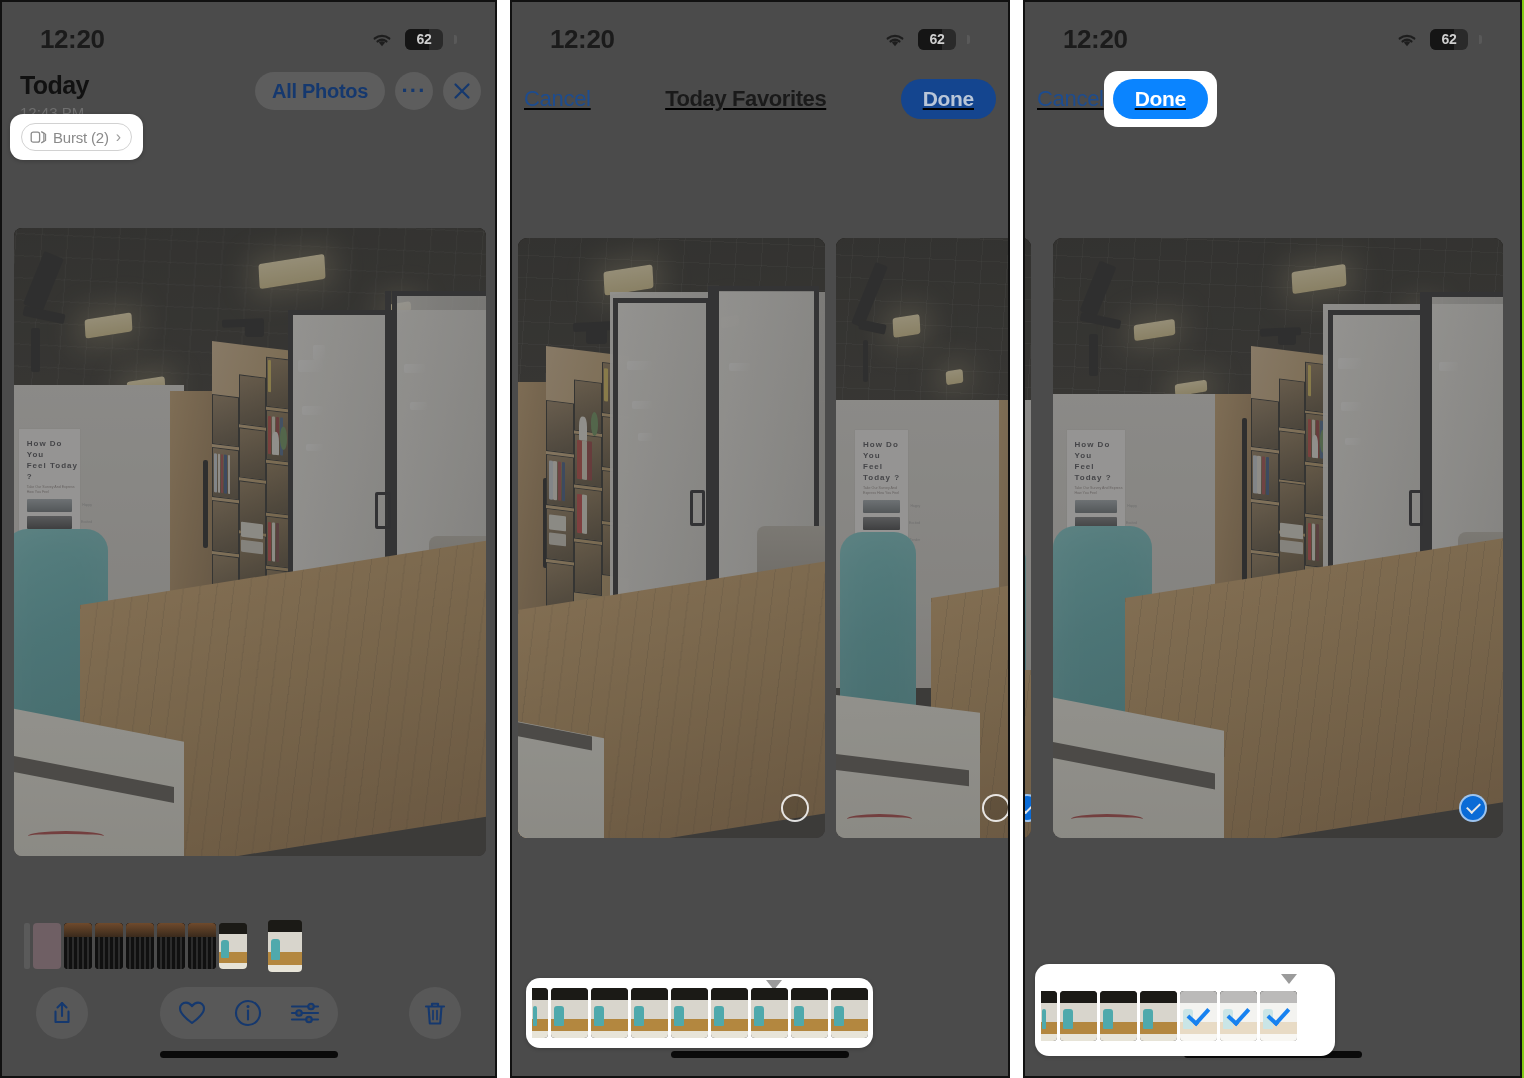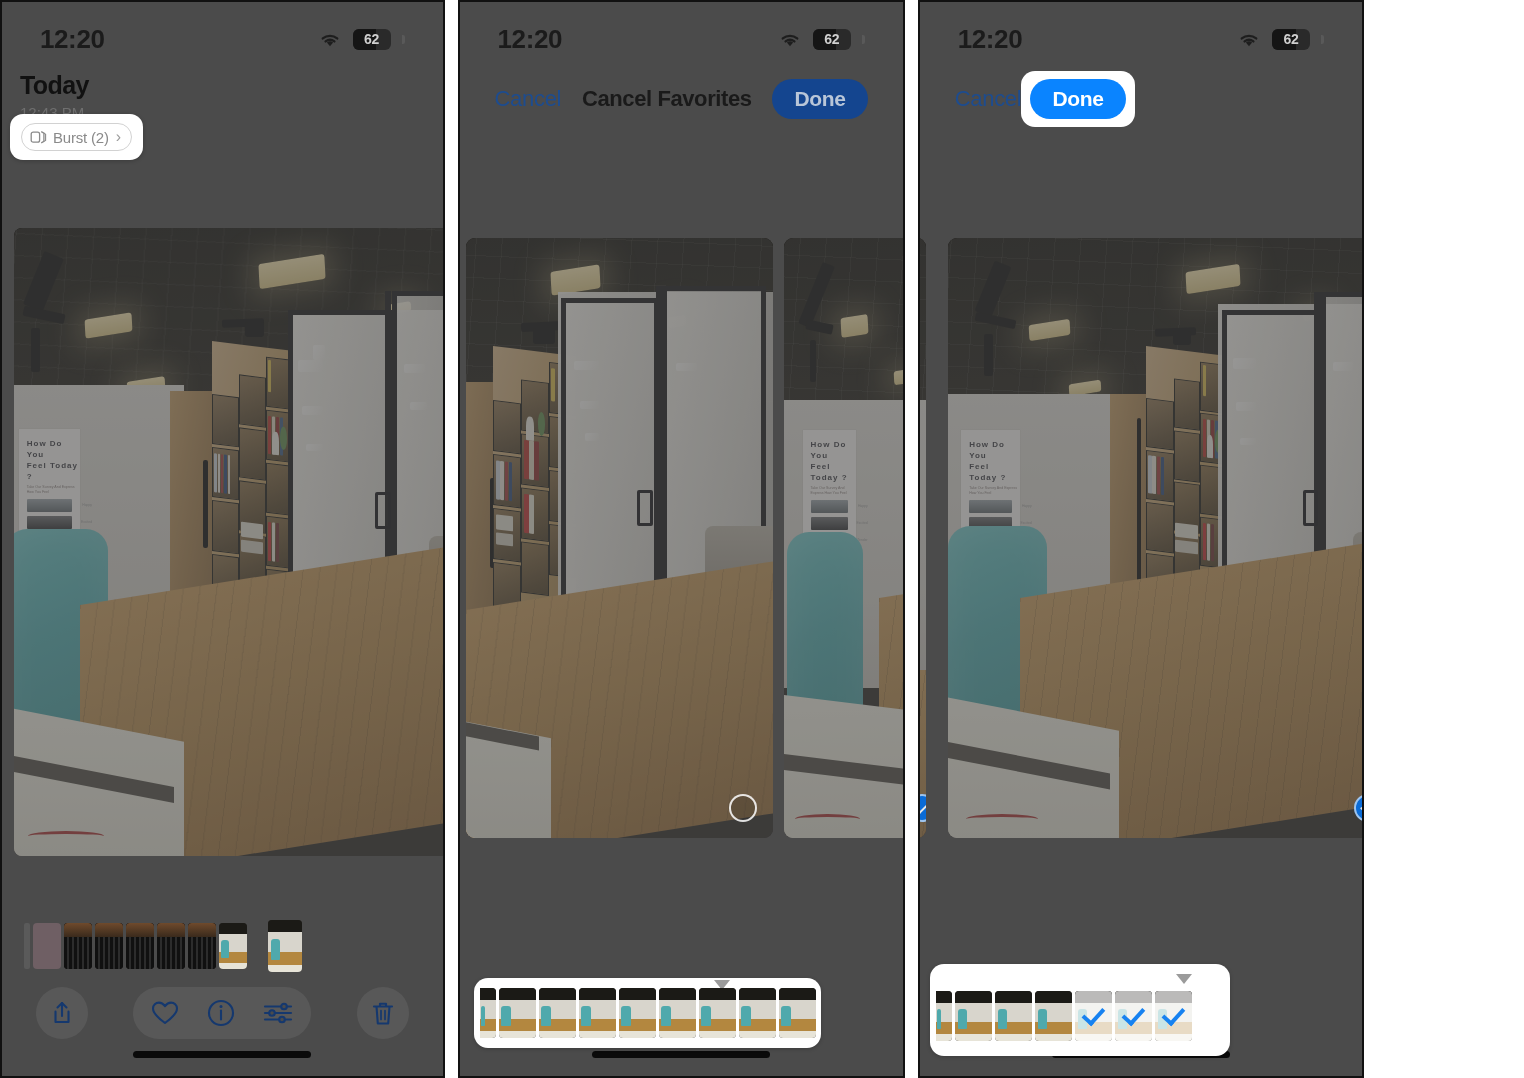--- a/index.html
+++ b/index.html
@@ -4,23 +4,23 @@
 <style>
   * { box-sizing: border-box; margin: 0; padding: 0; }
   html, body {
     width: 1524px; height: 1078px;
     background: #ffffff;
     font-family: "Liberation Sans", sans-serif;
     overflow: hidden;
   }
   .sheet {
     position: relative;
-    width: 1364px; height: 1078px;
+    width: 1524px; height: 1078px;
     display: flex;
-    background: #3b82f6;
+    background: #84cc16;
     align-items: flex-end;
   }
 
   
   .panel {
     position: relative;
     height: 1078px;
     background: #4b4b4b;
     overflow: hidden;
     border-top: 2px solid #111;
@@ -127,21 +127,22 @@
     background: #fff;
   }
   .burst-label { font-size: 15px; color: #8a8a8a; font-weight: 400; letter-spacing: -0.2px; }
   .burst-chev { color: #9d9d9d; font-size: 16px; line-height: 1; margin-left: 1px; }
 
   
   .nav23 {
     position: relative;
     height: 66px;
     display: flex; align-items: center;
-    padding: 0 35px;
+    padding: 0 12px;
+    text-decoration: underline;
   }
   .nav-cancel {
     font-size: 22px; font-weight: 400;
     color: #1d4c8f; letter-spacing: -0.3px;
     flex: 0 0 auto;
   }
   .nav-title {
     flex: 1 1 auto; text-align: center;
     font-size: 22px; font-weight: 600;
     color: #1a1a1a; letter-spacing: -0.4px;
@@ -490,20 +491,31 @@
           <span class="lvl">62</span>
         </span>
         <span class="battery-cap"></span>
       </div>
     </div>
 
     <div class="nav1">
       <div class="nav1-title-wrap">
         <div class="nav1-title">Today</div>
         <div class="nav1-sub">12:43 PM</div>
+      </div>
+      <div class="nav1-right">
+        <div class="pill-allphotos">All Photos</div>
+        <div class="circle-btn">
+          <span class="dots">···</span>
+        </div>
+        <div class="circle-btn">
+          <svg width="20" height="20" viewBox="0 0 20 20">
+            <path d="M3.5 3.5 L16.5 16.5 M16.5 3.5 L3.5 16.5" stroke="#15386e" stroke-width="2.2" stroke-linecap="round"></path>
+          </svg>
+        </div>
       </div>
     </div>
 
     <div class="burst-callout">
       <div class="burst-pill">
         <svg width="17" height="16" viewBox="0 0 17 16">
           <rect x="1.2" y="3.2" width="8.4" height="10" rx="2" fill="none" stroke="#8a8a8a" stroke-width="1.3"></rect>
           <path d="M11.2 2.6 L13.9 4.1 L13.9 12.4 L11.2 13.8" fill="none" stroke="#8a8a8a" stroke-width="1.3" stroke-linejoin="round"></path>
           <path d="M13.9 4.1 L15.6 5.2 L15.6 11.4 L13.9 12.4" fill="none" stroke="#8a8a8a" stroke-width="1.1"></path>
         </svg>
@@ -689,21 +701,21 @@
         <span class="battery">
           <span class="fill"></span>
           <span class="lvl">62</span>
         </span>
         <span class="battery-cap"></span>
       </div>
     </div>
 
     <div class="nav23">
       <div class="nav-cancel">Cancel</div>
-      <div class="nav-title">Cancel Favorites</div>
+      <div class="nav-title">Today Favorites</div>
       <div class="btn-done">Done</div>
     </div>
 
     <div class="carousel">
 
       <div class="photo car-item" style="left:6px;width:307px;">
         <div class="scene">
           <div class="ceiling"></div>
           <div class="light" style="left:28%;top:5%;width:16%;height:4%;"></div>
           <div class="light" style="left:66%;top:13%;width:6%;height:1.8%;"></div>

